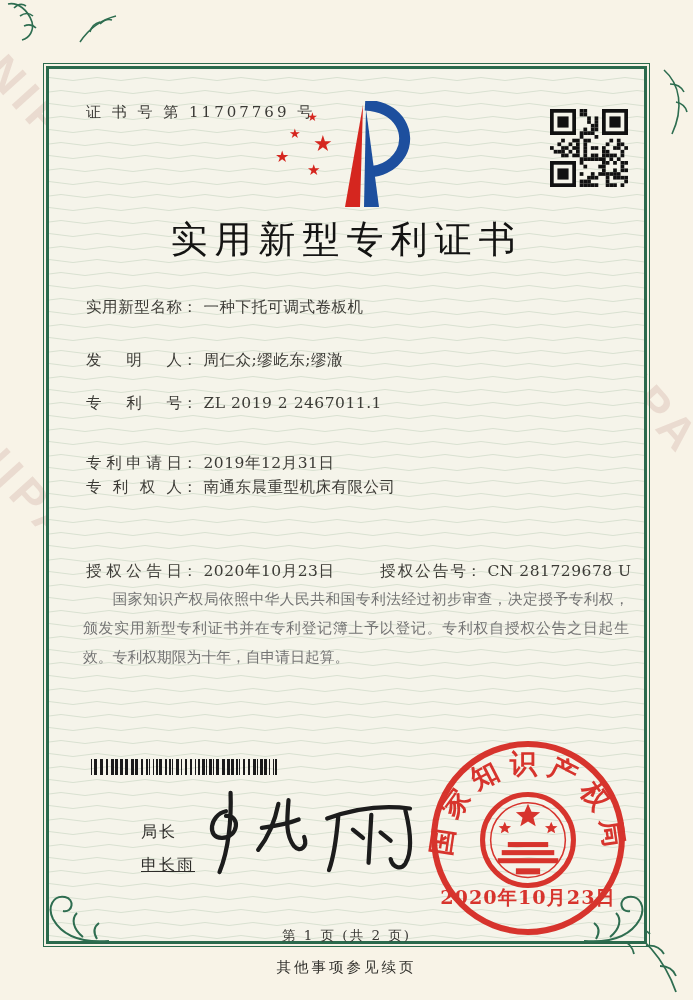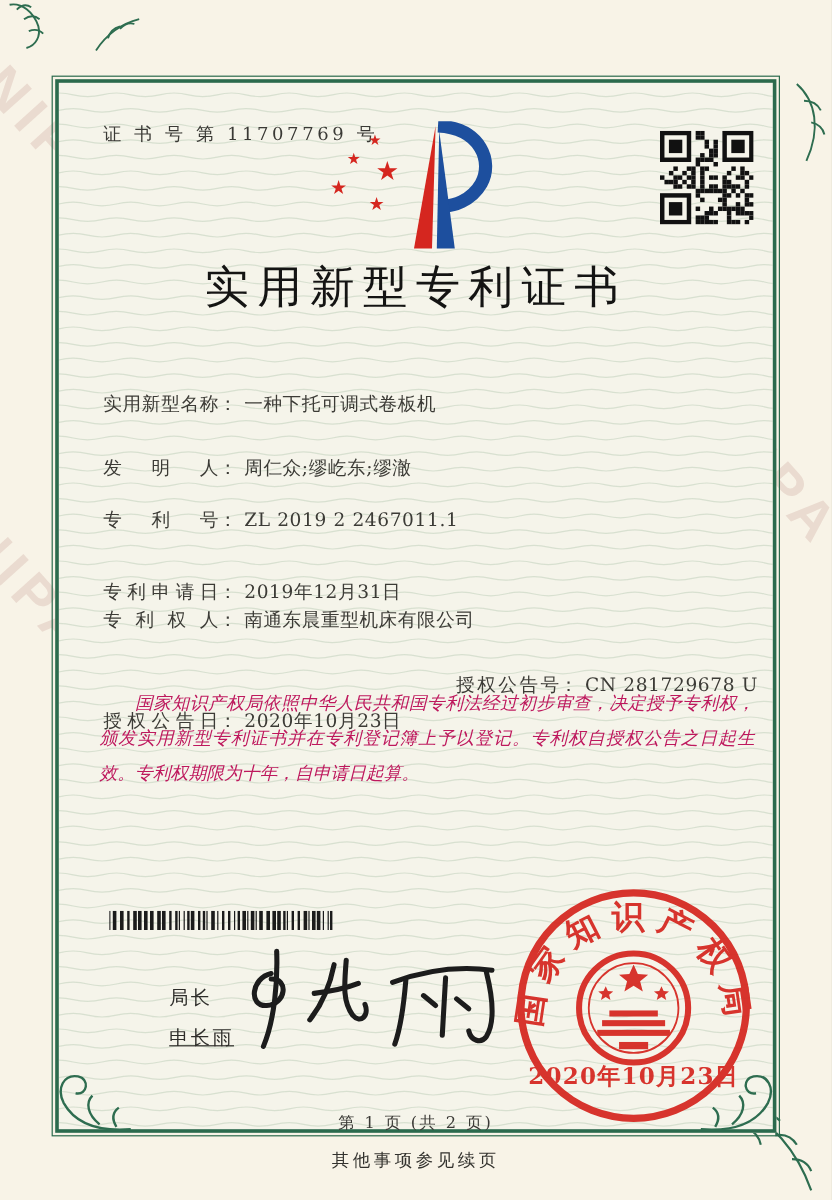--- a/index.html
+++ b/index.html
@@ -16,28 +16,28 @@
          border:3px solid #2b6a4d;background:#f5f4ea;}
   #waves{position:absolute;left:0;top:0;width:100%;height:100%;pointer-events:none;}
   
   .cert-no{position:absolute;left:37px;top:34px;font-size:15px;letter-spacing:3px;color:#3a3935;}
   .logo{position:absolute;left:224px;top:32px;width:160px;height:112px;}
   .logo .star{position:absolute;color:#d5261f;line-height:1;}
   .qr{position:absolute;right:16px;top:40px;width:78px;height:78px;}
   .title{position:absolute;left:0;top:146px;width:100%;text-align:center;
          font-size:37px;font-weight:normal;letter-spacing:7px;color:#141413;}
   
-  .frow{position:absolute;left:37px;font-size:15.5px;white-space:nowrap;color:#3c3b36;margin-top:30px;}
+  .frow{position:absolute;left:37px;font-size:15.5px;white-space:nowrap;color:#3c3b36;}
   .f-label{display:inline-block;width:96px;text-align:justify;text-align-last:justify;vertical-align:bottom;}
   .f-colon{margin-right:6px;}
   .f-val{letter-spacing:.5px;}
   .frow2{position:absolute;left:331px;font-size:15.5px;white-space:nowrap;color:#3c3b36;}
   
-  .paras{position:absolute;left:34px;top:504px;width:546px;font-size:14.8px;
-         line-height:1.95;text-align:justify;color:#be185d;font-style:italic;}
+  .paras{position:absolute;left:34px;top:516px;width:546px;font-size:14.8px;
+         line-height:1.95;text-align:justify;color:#737373;}
   .paras p{margin:0;text-indent:2em;}
   
   .barcode{position:absolute;left:42px;top:690px;width:190px;height:16px;}
   .signer{position:absolute;left:52px;font-size:16px;letter-spacing:2px;color:#2e2d2a;margin-left:40px;}
   .sig{position:absolute;left:142px;top:712px;width:230px;height:112px;}
   .seal{position:absolute;left:378px;top:668px;width:202px;height:202px;opacity:.93;}
   .pageinfo{position:absolute;left:0;top:858px;width:100%;text-align:center;
             font-size:13.5px;letter-spacing:2px;color:#3a3935;}
   .footer-note{position:absolute;left:0;top:958px;width:100%;text-align:center;
                font-size:14.5px;letter-spacing:3px;color:#33322e;}

